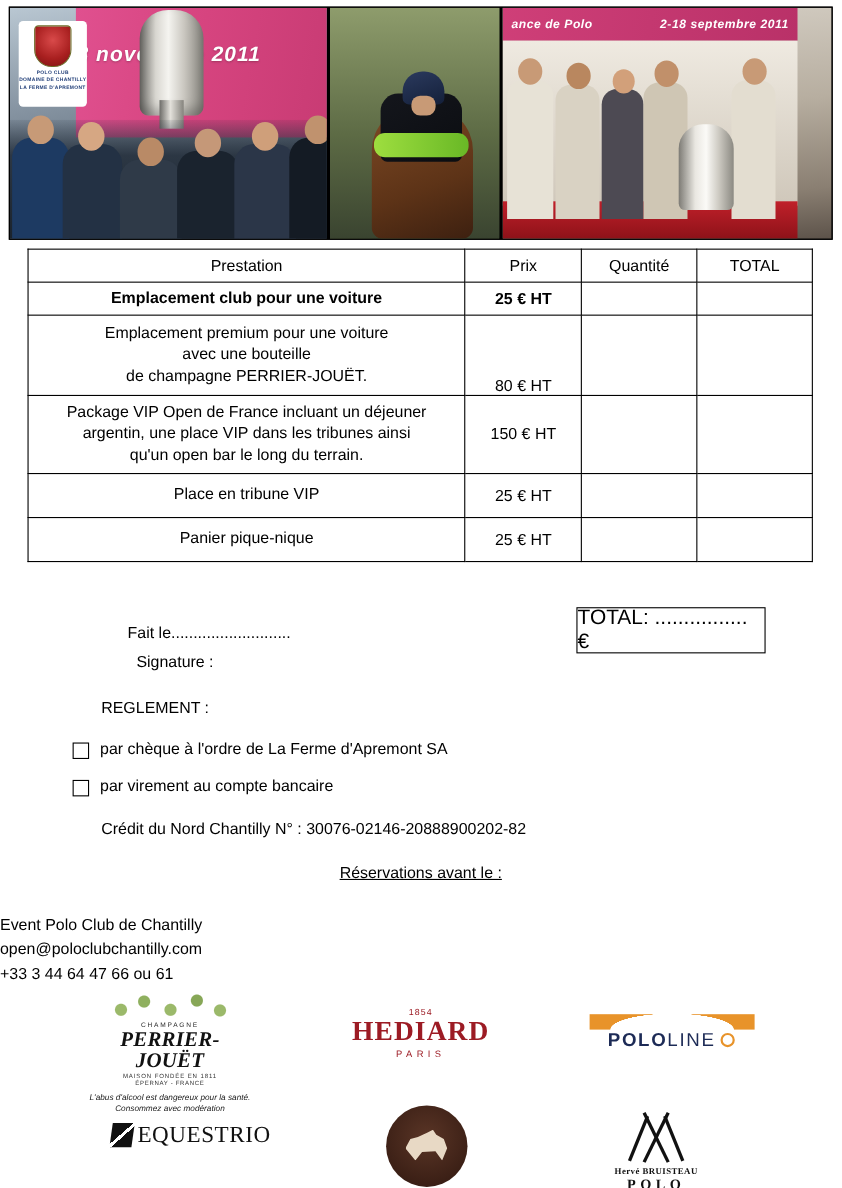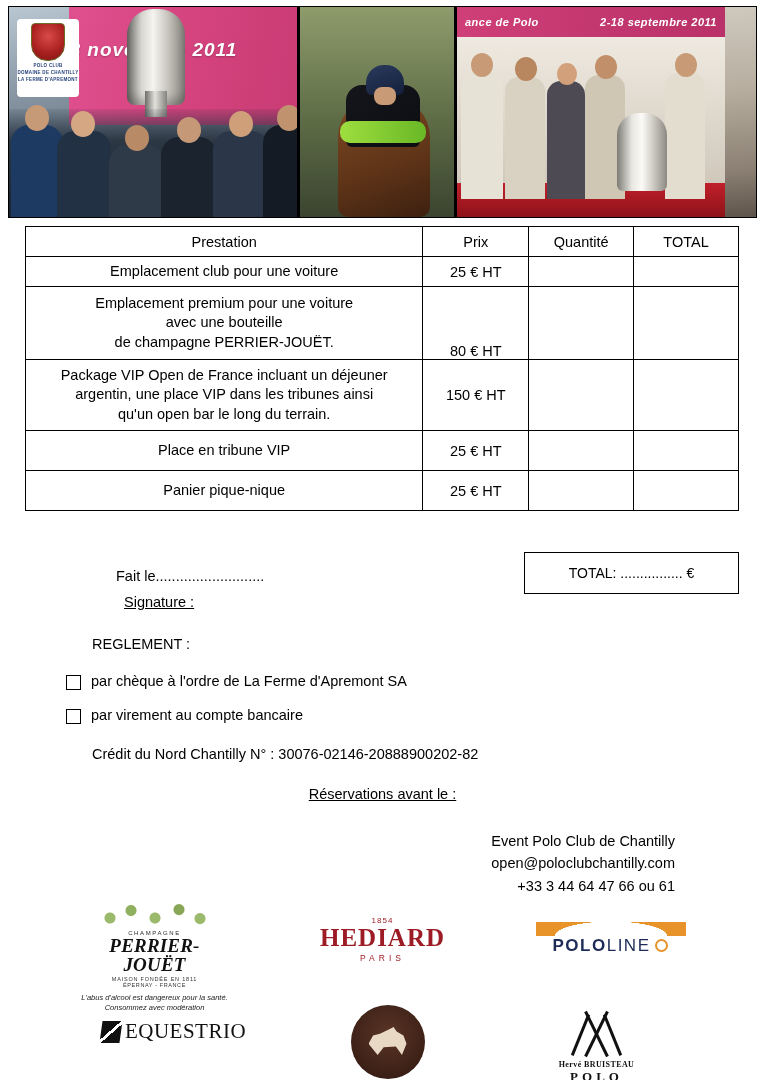--- a/index.html
+++ b/index.html
@@ -145,46 +145,45 @@
     padding: 4px 5px;
     font-weight: normal;
     text-align: center;
     vertical-align: middle;
   }
   .col-desc { width: 398px; }
   .col-prix { width: 106px; }
   .col-qte  { width: 105px; }
   .col-tot  { width: 105px; }
   .order-table thead td { height: 30px; font-size: 14.5px; }
-  .row-h1 td { height: 30px; }
+  .row-h1 td { height: 30px; font-weight: bold; }
   .row-h2 td { height: 73px; }
   .row-h3 td { height: 71px; }
   .row-h4 td { height: 40px; }
   .row-h5 td { height: 40px; }
   .cell-multiline { line-height: 1.35; }
 
   
   .total-box {
     position: absolute;
     left: 524px; top: 552px;
-    width: 215px; height: 42px;
+    width: 172px; height: 42px;
     border: 1px solid #000;
     display: flex; align-items: center; justify-content: center;
-    font-size: 14px;
+    font-size: 19px;
   }
 
   
   .sig-date {
     position: absolute; left: 116px; top: 568px;
     font-size: 14.5px;
   }
   .sig-label {
     position: absolute; left: 124px; top: 594px;
     font-size: 14.5px;
-    text-decoration: underline;
   }
 
   
   .reglement-title {
     position: absolute; left: 92px; top: 636px;
     font-size: 14.5px;
   }
   .chk-row {
     position: absolute;
     display: flex; align-items: flex-start;
@@ -207,21 +206,21 @@
   }
 
   
   .reserv-title {
     position: absolute; left: 0; top: 786px; width: 765px;
     text-align: center; font-size: 14.5px;
     text-decoration: underline;
   }
   .contact {
     position: absolute; left: 0; top: 830px; width: 675px;
-    text-align: right; font-size: 14.5px; line-height: 1.55;
+    text-align: left; font-size: 14.5px; line-height: 1.55;
   }
 
   
   .sponsors-row-1 {
     position: absolute; left: 0; top: 900px; width: 765px;
     display: flex; justify-content: center; align-items: flex-start; gap: 78px;
   }
   .sponsors-row-2 {
     position: absolute; left: 0; top: 1005px; width: 765px;
     display: flex; justify-content: center; align-items: flex-start; gap: 74px;

